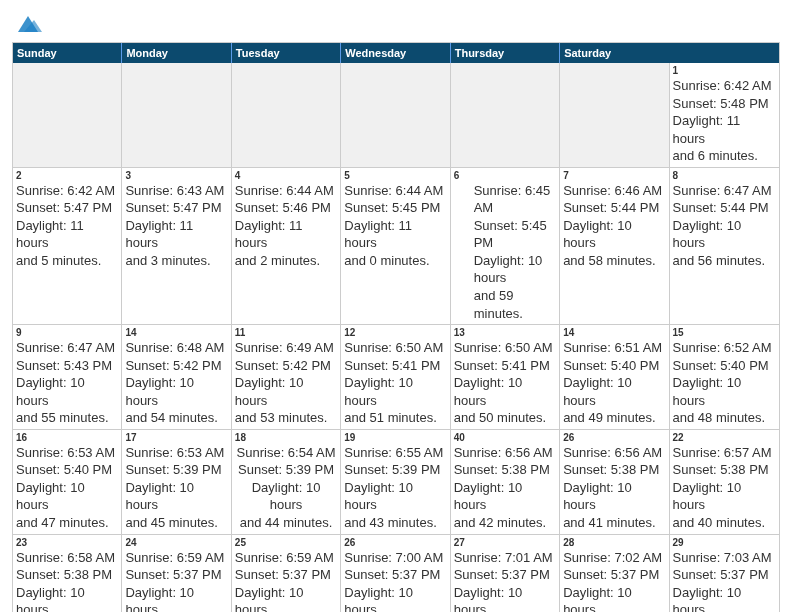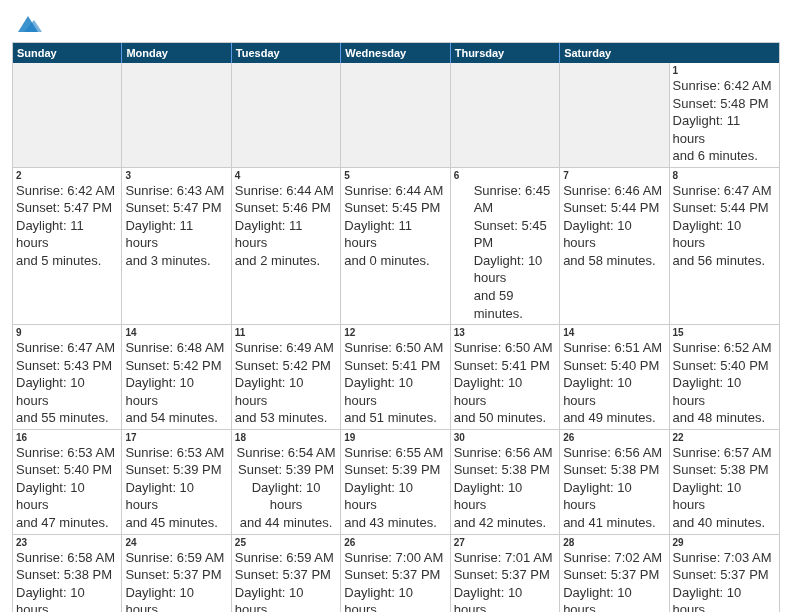--- a/index.html
+++ b/index.html
@@ -289,21 +289,21 @@
 and 44 minutes.</div>
           </div>
           <div class="cal-cell">
             <span class="day-num">19</span>
             <div class="cell-content" style="white-space: pre-line;">Sunrise: 6:55 AM
 Sunset: 5:39 PM
 Daylight: 10 hours
 and 43 minutes.</div>
           </div>
           <div class="cal-cell">
-            <span class="day-num">30</span>
+            <span class="day-num">40</span>
             <div class="cell-content" style="white-space: pre-line;">Sunrise: 6:56 AM
 Sunset: 5:38 PM
 Daylight: 10 hours
 and 42 minutes.</div>
           </div>
           <div class="cal-cell">
             <span class="day-num">26</span>
             <div class="cell-content" style="white-space: pre-line;">Sunrise: 6:56 AM
 Sunset: 5:38 PM
 Daylight: 10 hours

